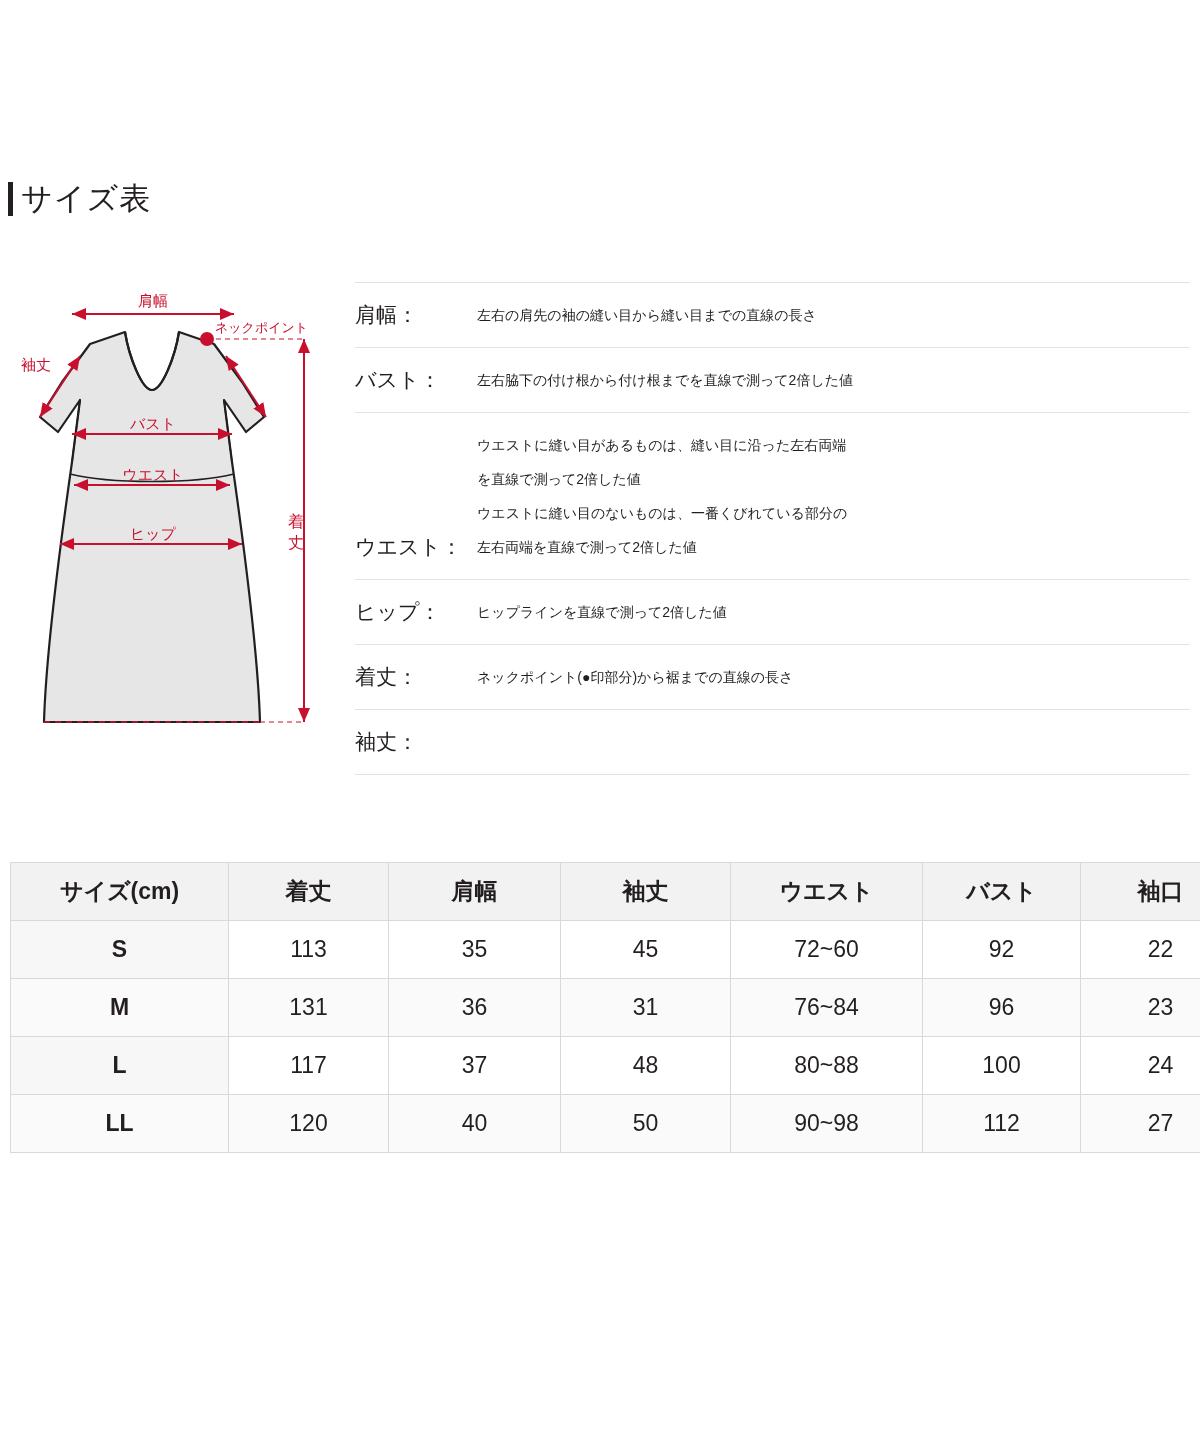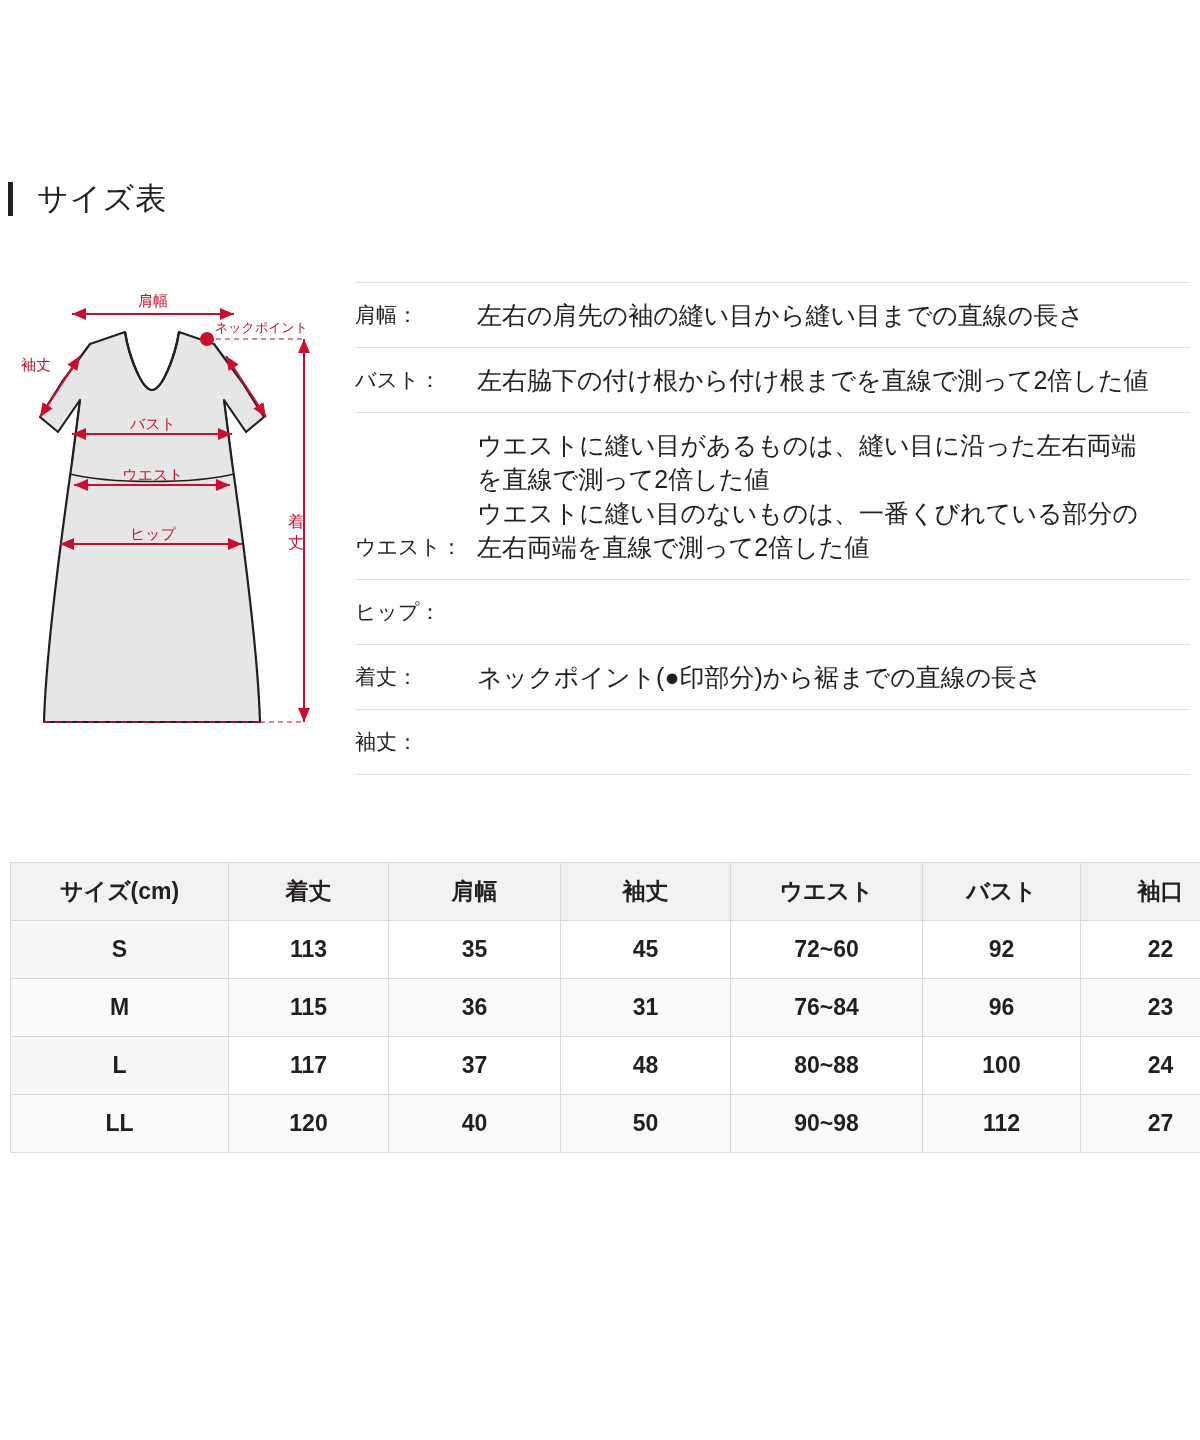--- a/index.html
+++ b/index.html
@@ -22,21 +22,21 @@
     left: 0; top: 0;
     width: 1200px;
     height: 1440px;
   }
   .section-title {
     position: absolute;
     left: 8px;
     top: 178px;
     display: flex;
     align-items: center;
-    gap: 24px;
+    gap: 8px;
   }
   .section-title .bar {
     width: 5px;
     height: 34px;
     background: #231f20;
   }
   .section-title .title-text {
     font-size: 31px;
     letter-spacing: 1px;
     color: #231f20;
@@ -67,42 +67,41 @@
   .def-row:first-child { border-top: 1px solid #e2e2e2; }
   .def-term {
     width: 122px;
     flex: 0 0 122px;
     font-size: 21px;
     line-height: 34px;
     color: #231f20;
     white-space: nowrap;
   }
   .def-desc {
-    font-size: 25px;
+    font-size: 14px;
     line-height: 34px;
     color: #231f20;
   }
   .def-desc .line { display: block; }
 
   
   .size-table {
     position: absolute;
     left: 10px;
     top: 862px;
     width: 1180px;
     border-collapse: collapse;
     table-layout: fixed;
   }
   .size-table th, .size-table td {
     border: 1px solid #d9d9d9;
     text-align: center;
     font-size: 23px;
     height: 58px;
     color: #231f20;
-    font-weight: bold;
   }
   .size-table thead th {
     background: #f2f2f2;
     font-weight: bold;
     font-size: 23px;
     margin-left: 24px;
   }
   .size-table thead th:first-child {
     text-align: center;
   }
@@ -206,20 +205,23 @@
       <div class="def-desc">
         <span class="line">ウエストに縫い目があるものは、縫い目に沿った左右両端</span>
         <span class="line">を直線で測って2倍した値</span>
         <span class="line">ウエストに縫い目のないものは、一番くびれている部分の</span>
         <span class="line">左右両端を直線で測って2倍した値</span>
       </div>
     </div>
 
     <div class="def-row">
       <div class="def-term">ヒップ：</div>
+      <div class="def-desc">
+        <span class="line">ヒップラインを直線で測って2倍した値</span>
+      </div>
     </div>
 
     <div class="def-row">
       <div class="def-term">着丈：</div>
       <div class="def-desc">
         <span class="line">ネックポイント(●印部分)から裾までの直線の長さ</span>
       </div>
     </div>
 
     <div class="def-row">
@@ -254,21 +256,21 @@
         <th>S</th>
         <td>113</td>
         <td>35</td>
         <td>45</td>
         <td>72~60</td>
         <td>92</td>
         <td>22</td>
       </tr>
       <tr>
         <th>M</th>
-        <td>115</td>
+        <td>131</td>
         <td>36</td>
         <td>31</td>
         <td>76~84</td>
         <td>96</td>
         <td>23</td>
       </tr>
       <tr>
         <th>L</th>
         <td>117</td>
         <td>37</td>

